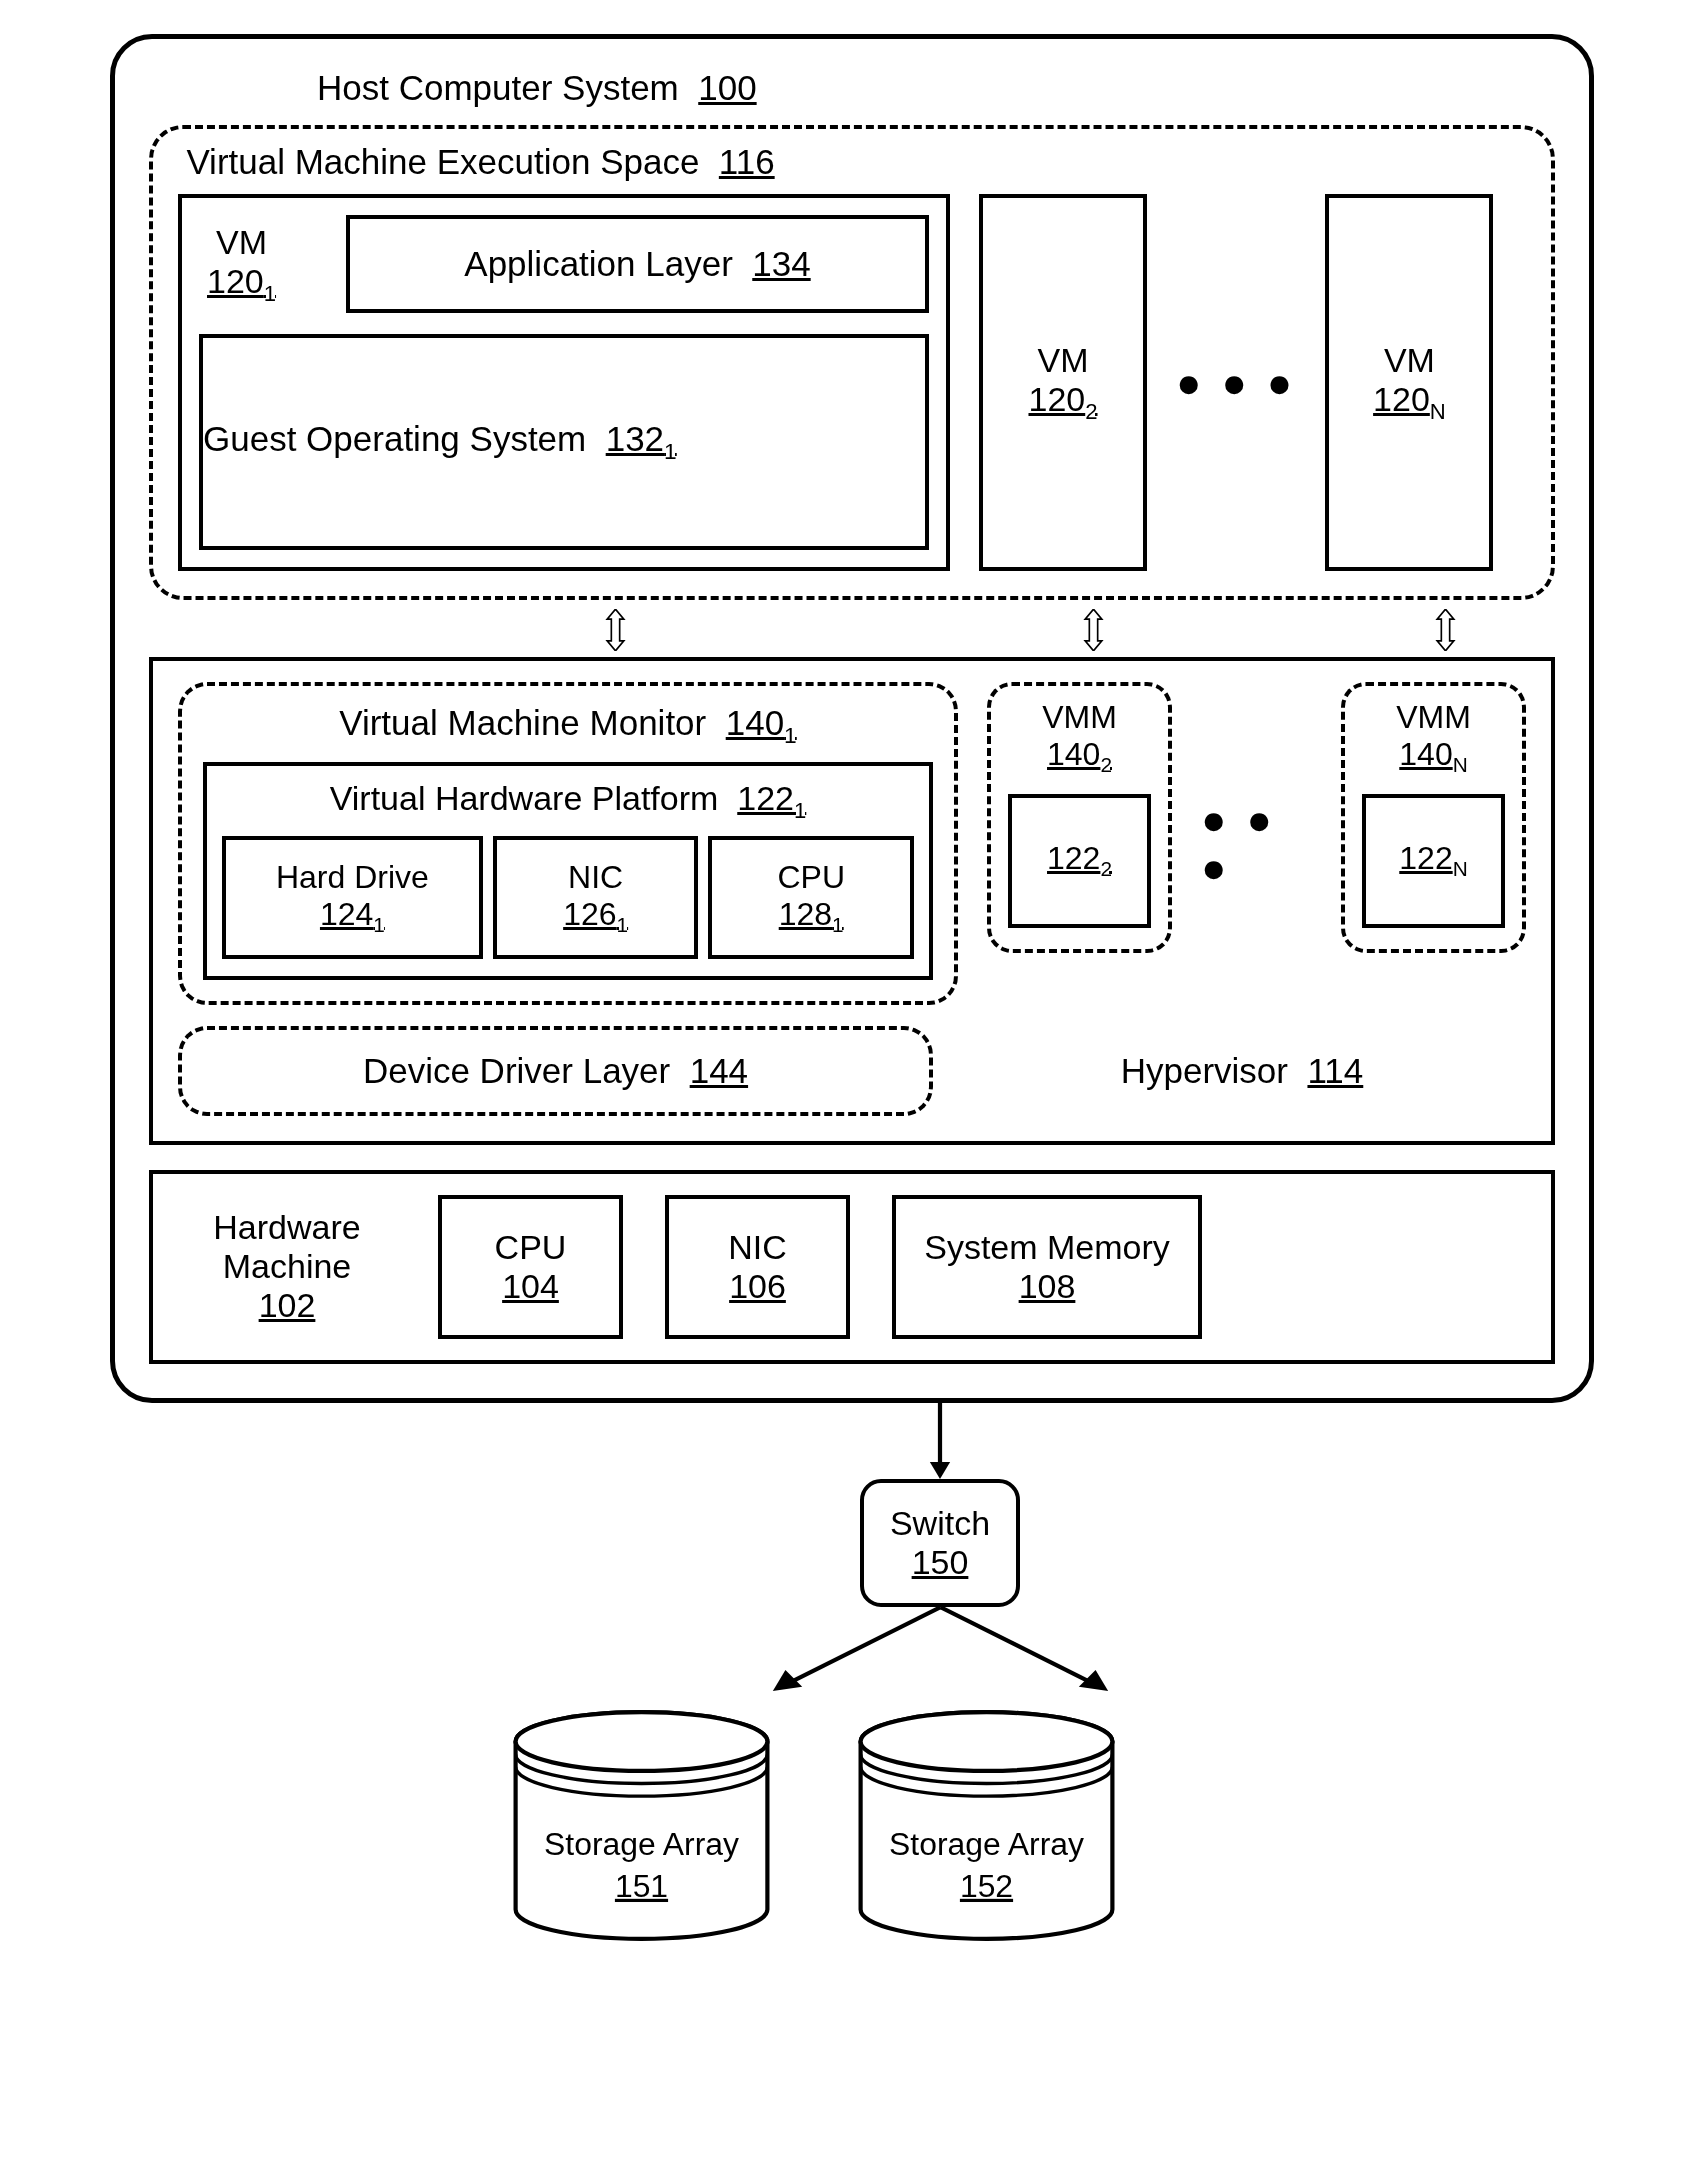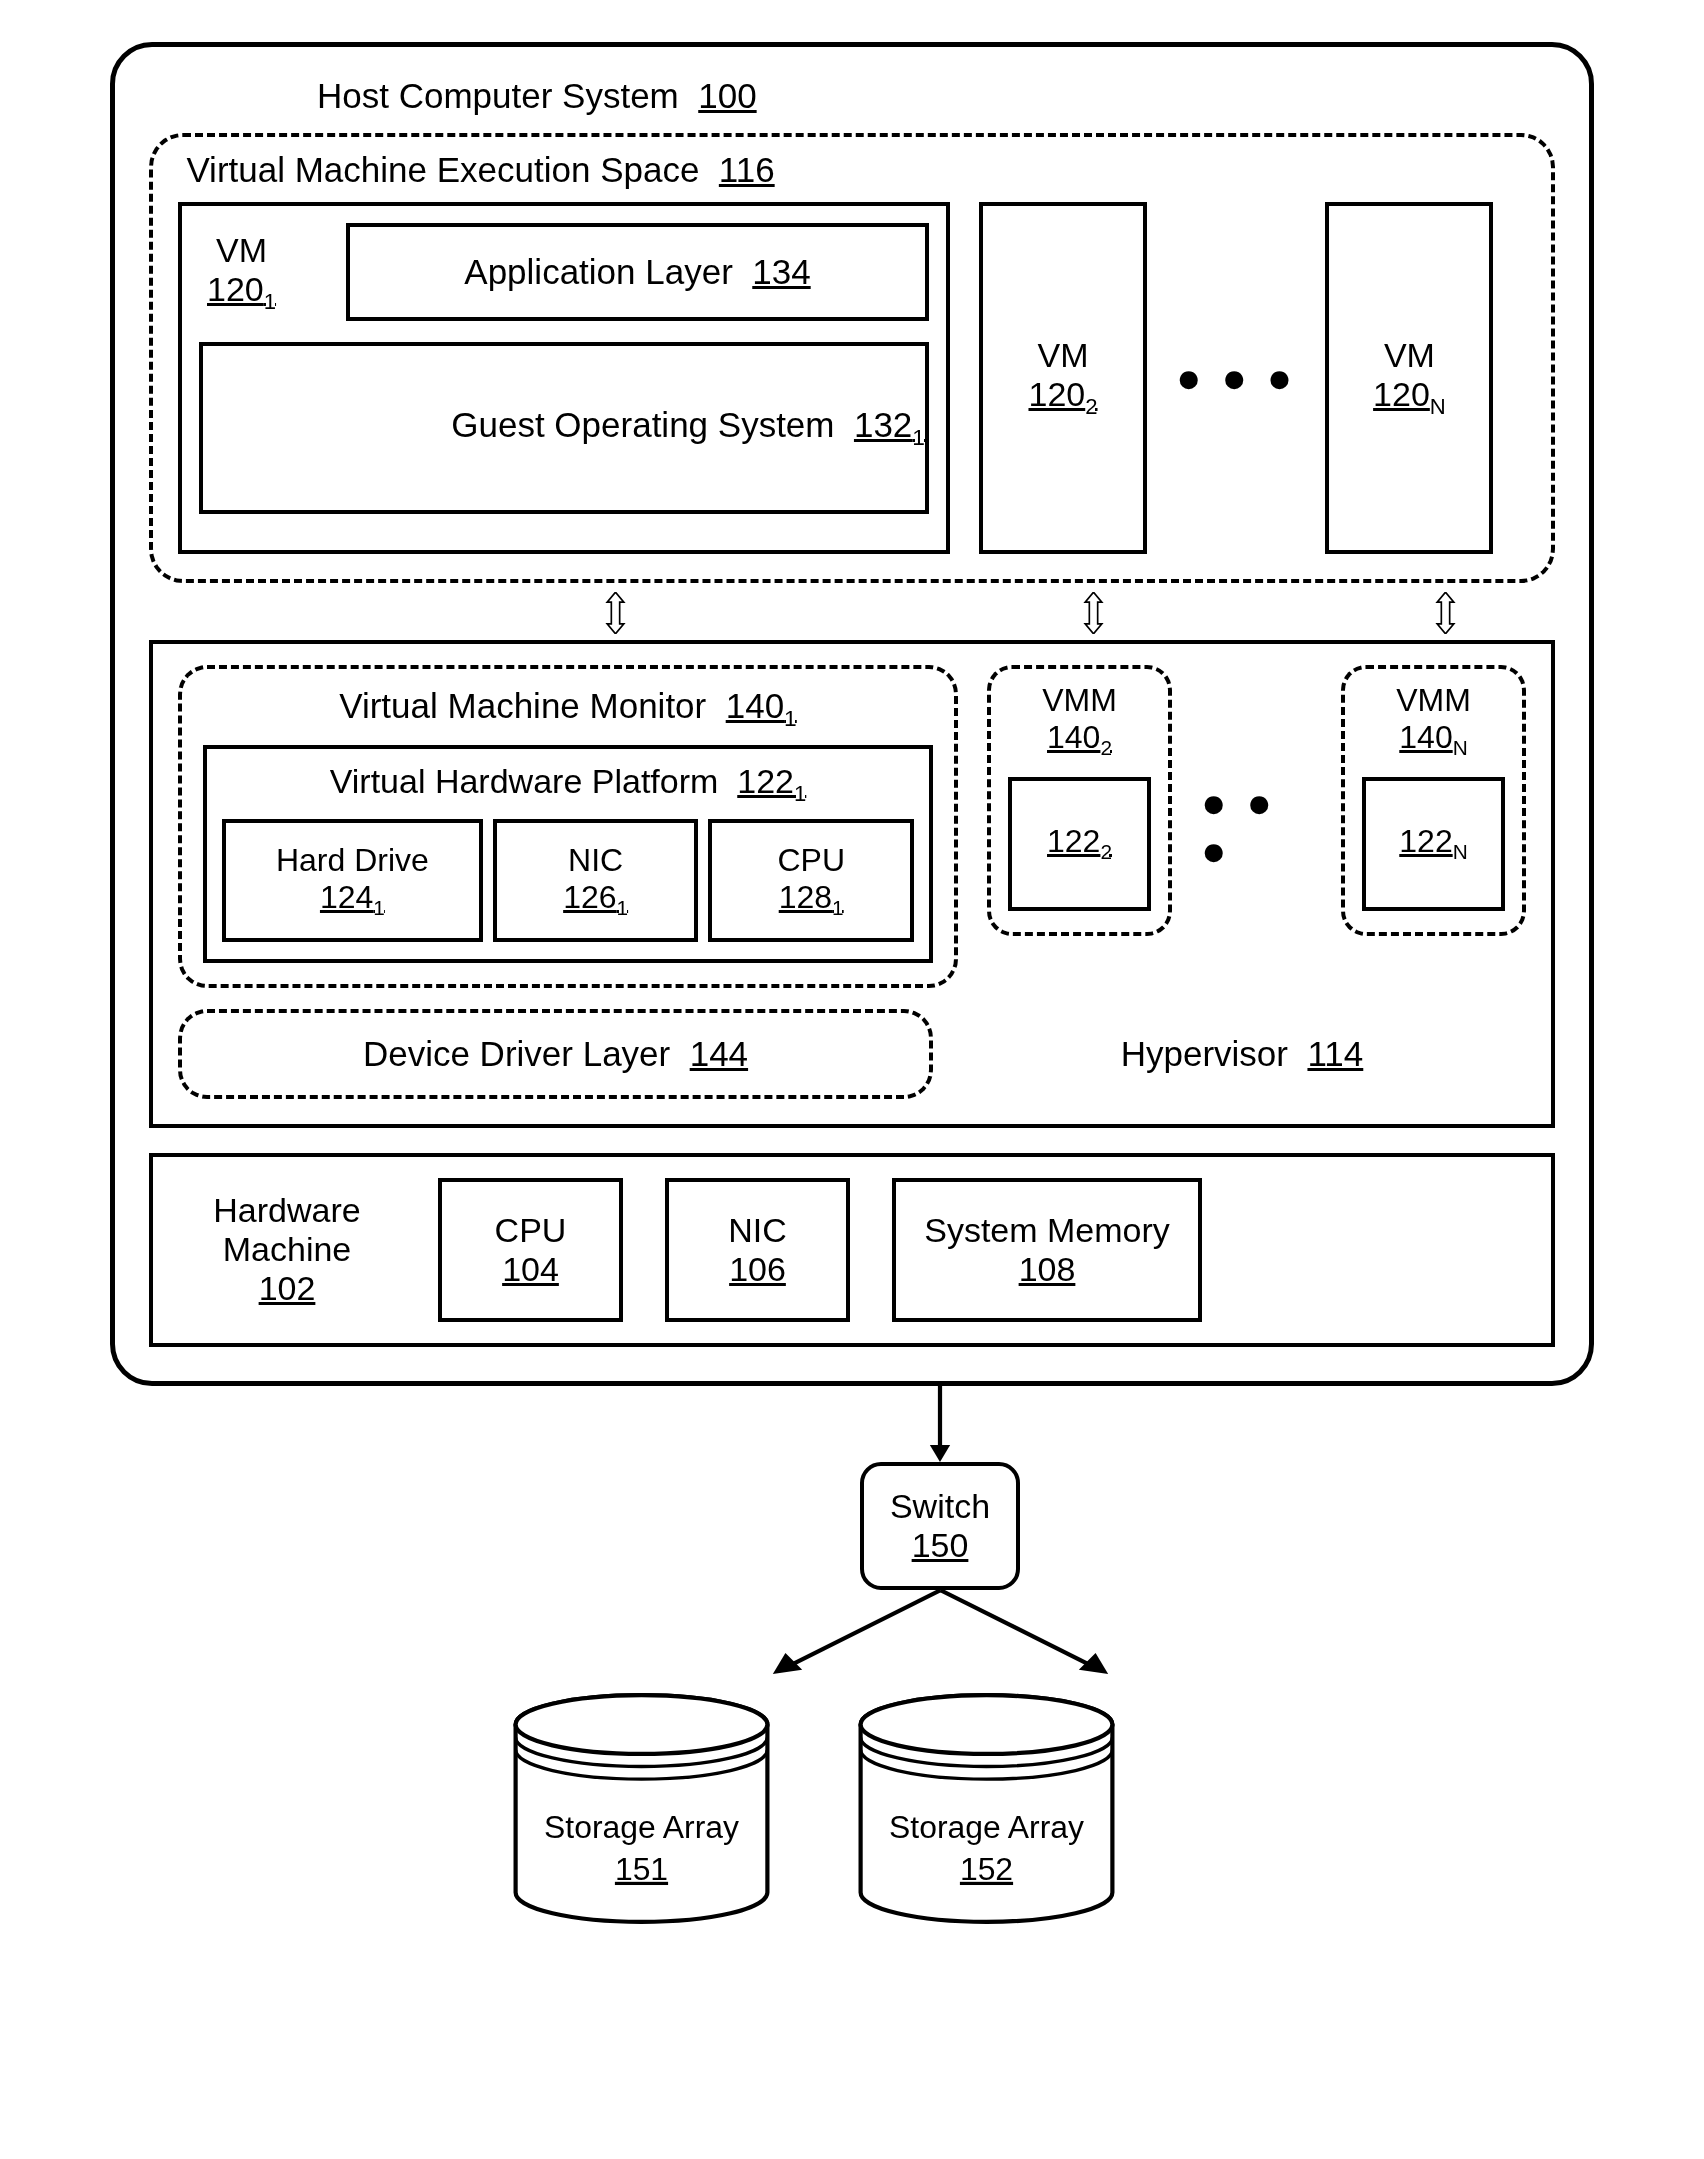--- a/index.html
+++ b/index.html
@@ -1,26 +1,26 @@
 <!DOCTYPE html>
 <html style="font-size:13.4px"><head>
 <meta charset="utf-8">
 <style>
 * { box-sizing: border-box; margin: 0; padding: 0; }
 body { font-family: Arial, Helvetica, sans-serif; background: #fff; padding: 34px; }
-.page { width: 1484px; margin: 8px auto; }
+.page { width: 1484px; margin: 0 auto; }
 .host-container { border: 5px solid #000; border-radius: 42px; padding: 25px 34px 34px 34px; }
 .host-title { font-size: 35px; margin: 4.2px 0 17px 168px; }
 .vm-exec-space { border: 4.2px dashed #000; border-radius: 34px; padding: 12.6px 25px 25px 25px; margin-bottom: 8.4px; }
 .vm-exec-title { font-size: 35px; margin: 0 0 12.6px 8.4px; }
 .vm-row { display: flex; align-items: stretch; gap: 29px; }
 .vm1 { border: 4.2px solid #000; padding: 17px; flex: 0 0 772px; position: relative; }
 .vm1-label { position: absolute; top: 25px; left: 25px; text-align: center; font-size: 34px; }
 .app-layer { border: 4.2px solid #000; margin-left: 147px; padding: 25px 0; text-align: center; font-size: 35px; margin-bottom: 21px; }
-.guest-os { border: 4.2px solid #000; padding: 59px 0; text-align: right; font-size: 35px; }
+.guest-os { border: 4.2px solid #000; padding: 81px 0; text-align: left; font-size: 35px; }
 .vm-small { border: 4.2px solid #000; padding: 25px 21px; display: flex; align-items: center; justify-content: center; flex: 0 0 168px; min-height: 352px; }
 .vm-small-label { text-align: center; font-size: 34px; }
 .dots { font-size: 42px; font-weight: bold; letter-spacing: 4.2px; display: flex; align-items: center; }
 .connector-row { display: flex; padding: 0 34px; margin: 6.7px 0; }
 .connector { width: 25px; height: 42px; }
 .connector svg { width: 100%; height: 100%; }
 .hypervisor { border: 4.2px solid #000; padding: 21px 25px 25px 25px; }
 .hyp-row { display: flex; gap: 29px; align-items: flex-start; }
 .vmm1 { border: 4.2px dashed #000; border-radius: 29px; padding: 17px 21px 21px 21px; flex: 0 0 780px; }
 .vmm1-title { font-size: 35px; text-align: center; margin-bottom: 12.6px; }

